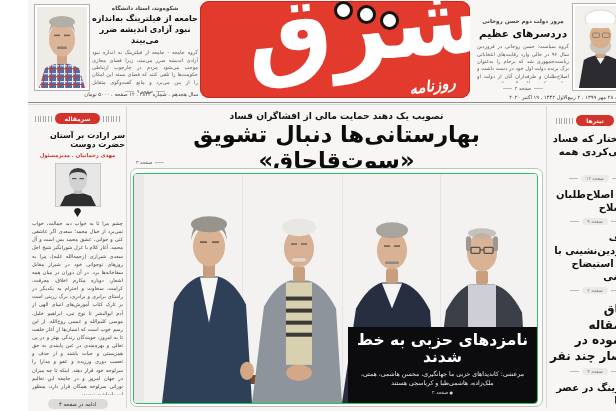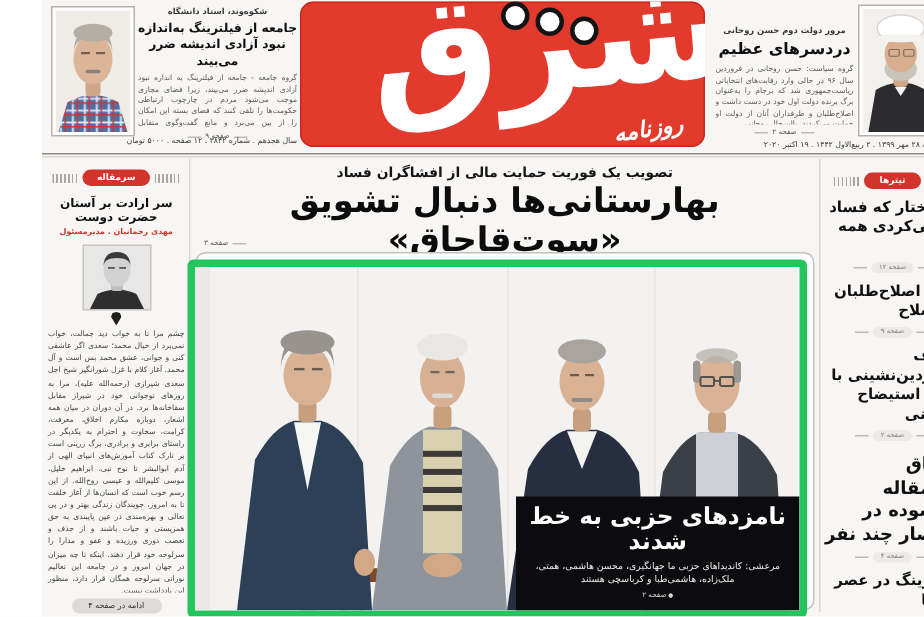--- a/index.html
+++ b/index.html
@@ -45,40 +45,40 @@
 
   
   .pill-row{display:flex;align-items:center;justify-content:center;gap:3px;}
   .hatch{width:17px;height:6px;background:repeating-linear-gradient(90deg,#a9a7a3 0 1px,transparent 1px 2.6px);}
   .pill{background:#d2342b;color:#fff;font-size:6px;font-weight:bold;padding:1.5px 10px 2.5px;
         border-radius:8px;white-space:nowrap;}
 
   
   .editorial{position:absolute;left:2px;top:106px;width:95px;height:303px;}
   .editorial .pill-row{margin-top:7px;}
-  .ed-headline{font-size:8px;font-weight:bold;text-align:center;margin-top:7px;color:#101010;}
+  .ed-headline{font-size:8px;font-weight:bold;text-align:right;margin-top:7px;color:#101010;}
   .ed-byline{font-size:5.3px;font-weight:bold;color:#d2342b;text-align:center;margin-top:3px;}
   .ed-photo{width:44px;height:42px;margin:5px auto 0;border:1px solid #c9c6c1;background:#ededeb;}
   .ed-photo svg{display:block;width:100%;height:100%;}
   .ed-pin{width:7px;height:9px;margin:1px auto 2px;background:#1e1e1e;
           clip-path:polygon(50% 100%,0 35%,15% 8%,50% 0,85% 8%,100% 35%);}
   .ed-body{font-size:5.1px;line-height:1.6;text-align:justify;color:#434341;height:176px;
            overflow:hidden;padding:0 2px;}
   .ed-cont{margin:4px auto 0;width:60px;background:#dcdbd7;border-radius:6px;font-size:5.3px;
            text-align:center;padding:2px 0;color:#2b2b2b;}
 
   
   .lead{position:absolute;left:100px;top:104px;width:417px;height:305px;}
   .lead-kicker{text-align:center;font-size:9.2px;font-weight:bold;margin-top:6px;color:#161616;}
   .lead-headline{text-align:center;font-size:22.5px;font-weight:bold;margin-top:1px;color:#0c0c0c;
                  letter-spacing:-0.5px;line-height:1.15;}
   .lead-pageref{position:absolute;left:8px;top:56px;margin:0;}
   .photo-frame{position:absolute;left:2px;top:64px;width:413px;height:239px;background:#fff;
                border:1px solid #c3c1bd;border-radius:7px;padding:4px;box-sizing:border-box;}
-  .photo-inner{position:relative;width:100%;height:100%;border:5px solid #22c55e;border-radius:4px;
+  .photo-inner{position:relative;width:100%;height:100%;border:1px solid #22c55e;border-radius:4px;
                overflow:hidden;background:#f3f2f0;}
   .photo-inner>svg{display:block;width:100%;height:100%;}
   .overlay{position:absolute;right:0;bottom:0;width:189px;height:76px;background:#0c0c0e;color:#fff;
            text-align:center;padding-top:5px;box-sizing:border-box;}
   .ov-title{font-size:15.5px;font-weight:bold;line-height:1.1;}
   .ov-sub{font-size:6.2px;color:#efefef;line-height:1.5;margin-top:3px;padding:0 10px;}
   .ov-page{font-size:4.8px;color:#d8d8d8;margin-top:2px;}
   .ov-page::before{content:"● ";font-size:3.8px;}
 
   
@@ -189,21 +189,21 @@
         <rect x="16" y="14" width="4.5" height="1.2" fill="#555"></rect>
         <rect x="23.5" y="14" width="4.5" height="1.2" fill="#555"></rect>
       </svg>
     </div>
     <div class="ed-pin"></div>
     <div class="ed-body">چشم مرا تا به خواب دید جمالت، خواب نمی‌برد از خیال محمد؛ سعدی اگر عاشقی کنی و جوانی، عشق محمد بس است و آل محمد. آغاز کلام با غزل شورانگیز شیخ اجل سعدی شیرازی (رحمه‌الله علیه)، مرا به روزهای نوجوانی خود در شیراز مقابل سقاخانه‌ها برد. در آن دوران در میان همه اشعار، دوباره مکارم اخلاق، معرفت، کرامت، سخاوت و احترام به یکدیگر در راستای برابری و برادری، برگ زرینی است بر تارک کتاب آموزش‌های انبیای الهی از آدم ابوالبشر تا نوح نبی، ابراهیم خلیل، موسی کلیم‌الله و عیسی روح‌الله. از این رسم خوب است که انسان‌ها از آغاز خلقت تا به امروز، جویندگان زندگی بهتر و در پی تعالی و بهره‌مندی در عین پایبندی به حق همزیستی و حیات باشند و از حذف و تعصب دوری ورزیده و عفو و مدارا را سرلوحه خود قرار دهند. اینکه تا چه میزان در جهان امروز و در جامعه این تعالیم نورانی سرلوحه همگان قرار دارد، منظور این یادداشت نیست.</div>
     <div class="ed-cont">ادامه در صفحه ۴</div>
   </aside>
 
   <section class="lead">
-    <div class="lead-kicker">تصویب یک فوریت حمایت مالی از افشاگران فساد</div>
+    <div class="lead-kicker">تصویب یک دهند حمایت مالی از افشاگران فساد</div>
     <div class="lead-headline">بهارستانی‌ها دنبال تشویق «سوت‌قاچاق»</div>
     <div class="pageref lead-pageref">
       <span class="dash"></span>
       <span>صفحه ۳</span>
     </div>
     <div class="photo-frame">
       <div class="photo-inner">
         <svg viewBox="0 0 403 228" preserveAspectRatio="none">
           <rect width="403" height="228" fill="#f3f2f0"></rect>
           <rect x="0" width="10" height="228" fill="#eae9e7"></rect>

